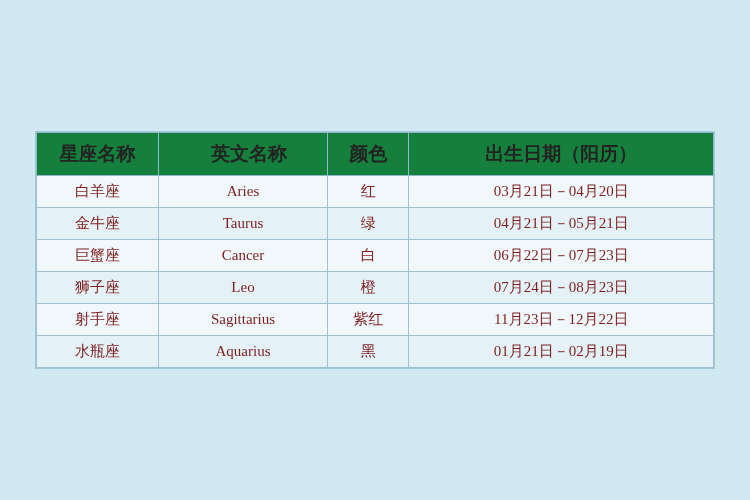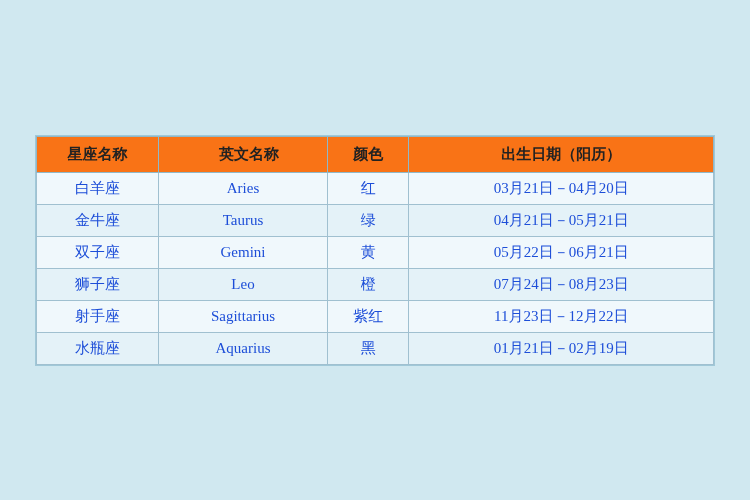--- a/index.html
+++ b/index.html
@@ -23,36 +23,36 @@
       border: 1px solid #a0c8d8;
       width: 680px;
     }
 
     table {
       width: 100%;
       border-collapse: collapse;
     }
 
     th {
-      background-color: #f97316;
+      background-color: #15803d;
       border: 1px solid #90b8c8;
       padding: 8px 12px;
       text-align: center;
-      font-size: 15px;
+      font-size: 19px;
       font-weight: bold;
       color: #222;
       margin-top: 10px;
     }
 
     td {
       border: 1px solid #a0c0d0;
       padding: 6px 12px;
       text-align: center;
       font-size: 15px;
-      color: #1d4ed8;
+      color: #7f1d1d;
       background-color: #f0f8fc;
     }
 
     tr:nth-child(even) td {
       background-color: #e4f2f8;
     }
 
     .col-chinese { width: 18%; }
     .col-english { width: 25%; padding-left: 24px; }
     .col-color   { width: 12%; }
@@ -78,24 +78,24 @@
           <td>红</td>
           <td>03月21日－04月20日</td>
         </tr>
         <tr>
           <td>金牛座</td>
           <td>Taurus</td>
           <td>绿</td>
           <td>04月21日－05月21日</td>
         </tr>
         <tr>
-          <td>双子座</td>
-          <td>Gemini</td>
-          <td>黄</td>
-          <td>05月22日－06月21日</td>
+          <td>巨蟹座</td>
+          <td>Cancer</td>
+          <td>白</td>
+          <td>06月22日－07月23日</td>
         </tr>
         <tr>
           <td>狮子座</td>
           <td>Leo</td>
           <td>橙</td>
           <td>07月24日－08月23日</td>
         </tr>
         <tr>
           <td>射手座</td>
           <td>Sagittarius</td>

